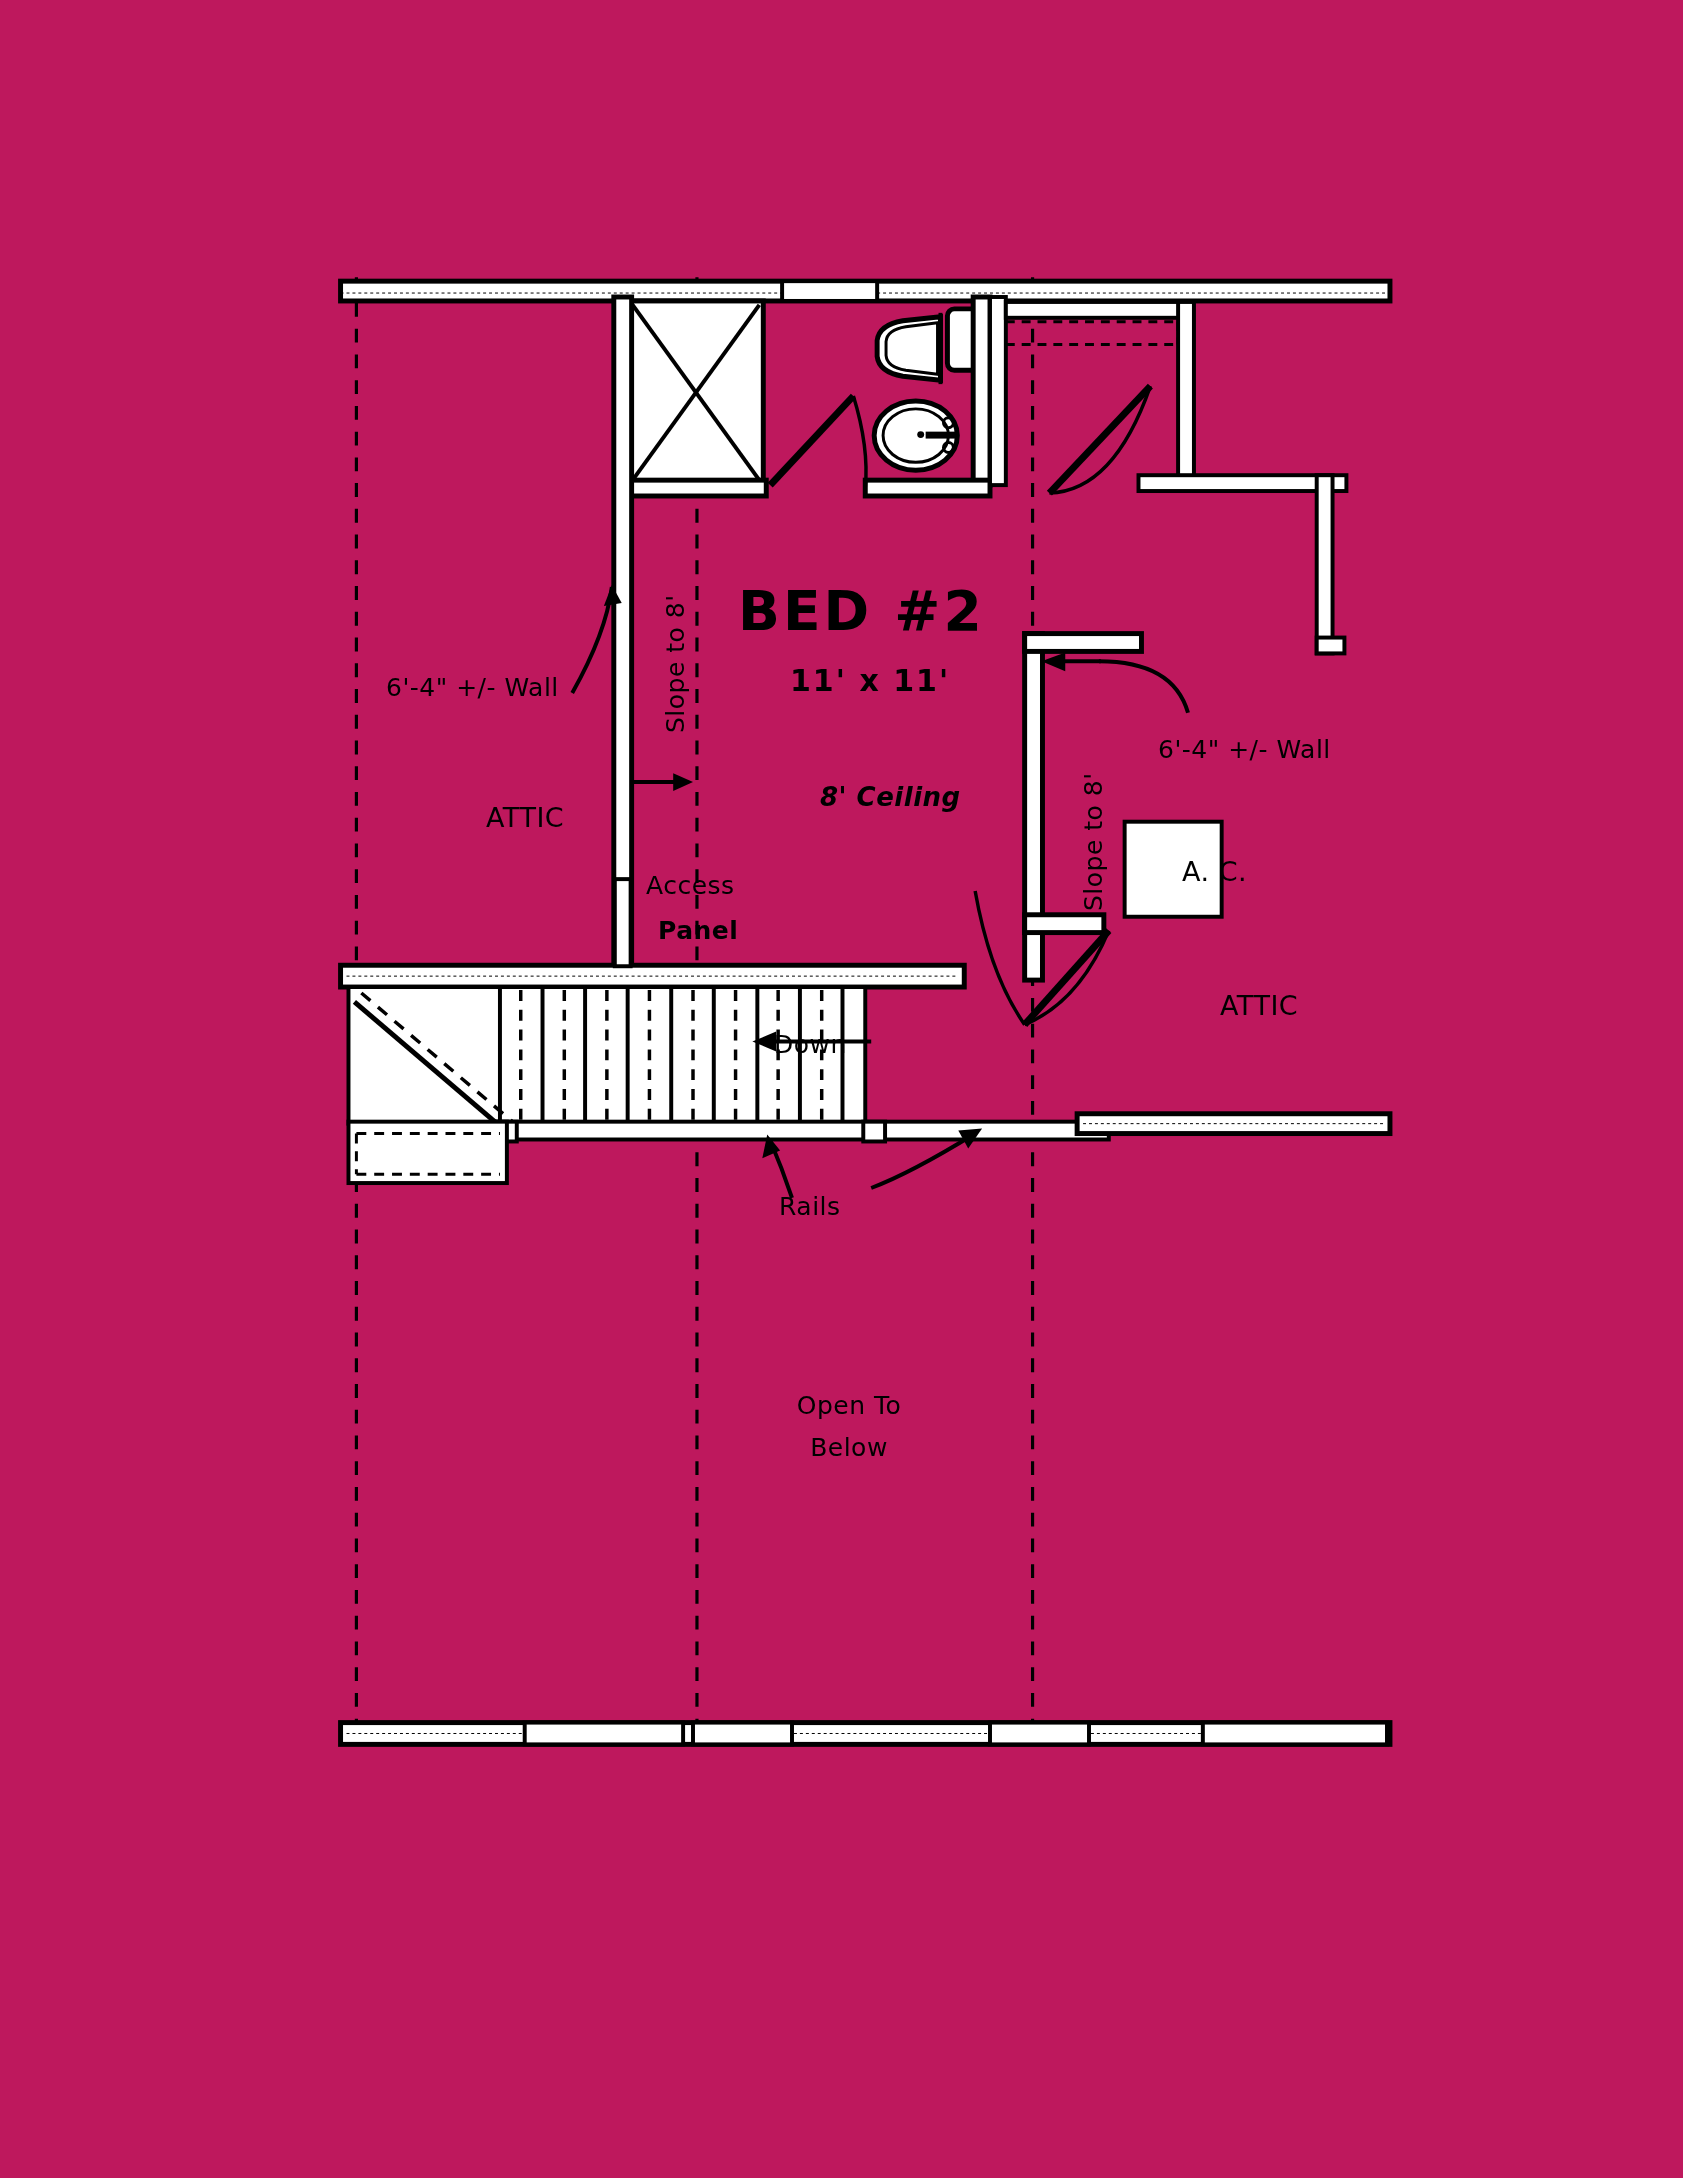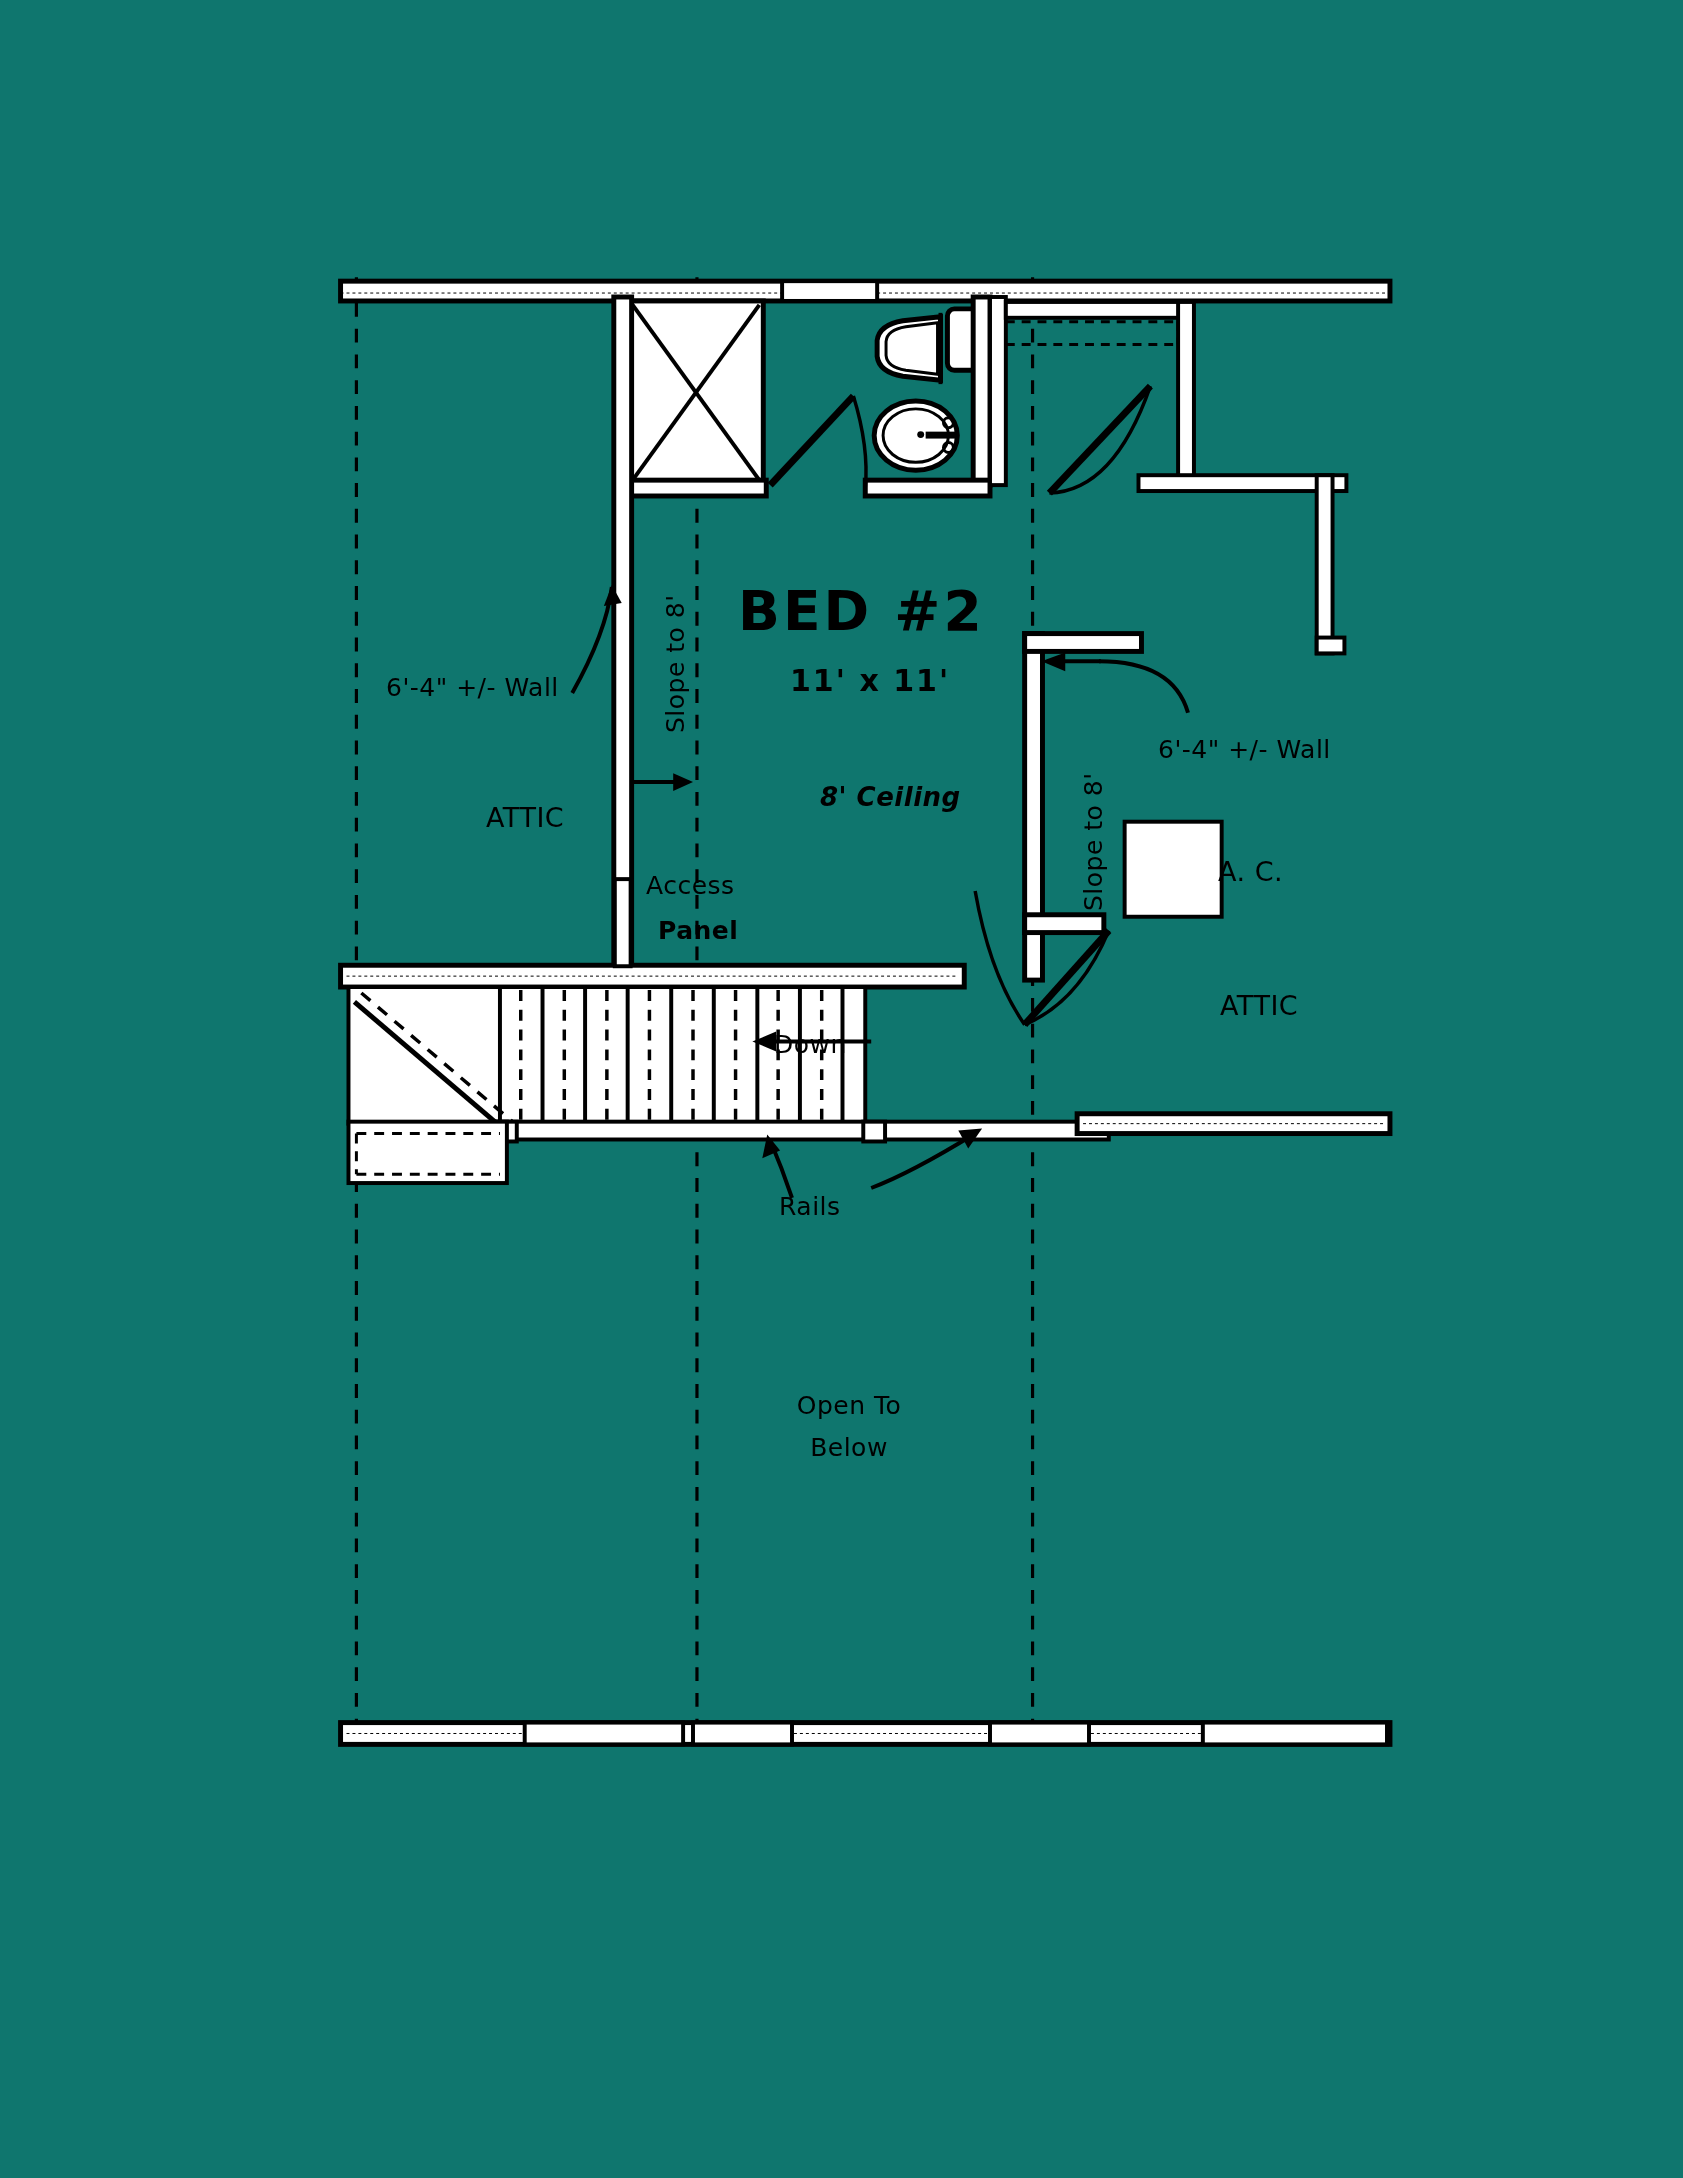--- a/index.html
+++ b/index.html
@@ -10,21 +10,21 @@
   body {
     width: 1683px;
     height: 2178px;
     font-family: "DejaVu Sans", sans-serif;
     position: relative;
     overflow: hidden;
   }
   #sheet {
     position: absolute;
     inset: 0;
-    background: #0f766e;
+    background: #be185d;
   }
   svg.plan {
     position: absolute;
     left: 0;
     top: 0;
     width: 1683px;
     height: 2178px;
     display: block;
   }
   .txt {
@@ -285,21 +285,21 @@
   <div class="txt label-note" style="left:386px; top:673px;">6'-4" +/- Wall</div>
 
   <div class="txt label-room" style="left:444px; top:802px;">ATTIC</div>
 
   <div class="txt label-note rot90" style="left:661px; top:733px;">Slope to 8'</div>
 
   <div class="txt label-note rot90" style="left:1079px; top:911px;">Slope to 8'</div>
 
   <div class="txt label-note" style="left:1158px; top:735px;">6'-4" +/- Wall</div>
 
-  <div class="txt label-room" style="left:1176px; top:856px;">A. C.</div>
+  <div class="txt label-room" style="left:1140px; top:856px;">A. C.</div>
 
   <div class="txt label-room" style="left:1178px; top:990px;">ATTIC</div>
 
   <div class="txt label-note" style="left:646px; top:871px;">Access</div>
   <div class="txt label-note" style="left:658px; top:916px;font-weight:bold;">Panel</div>
 
   <div class="txt label-note" style="left:774px; top:1030px;">Down</div>
 
   <div class="txt label-note" style="left:779px; top:1168px;margin-top:24px;">Rails</div>
 

